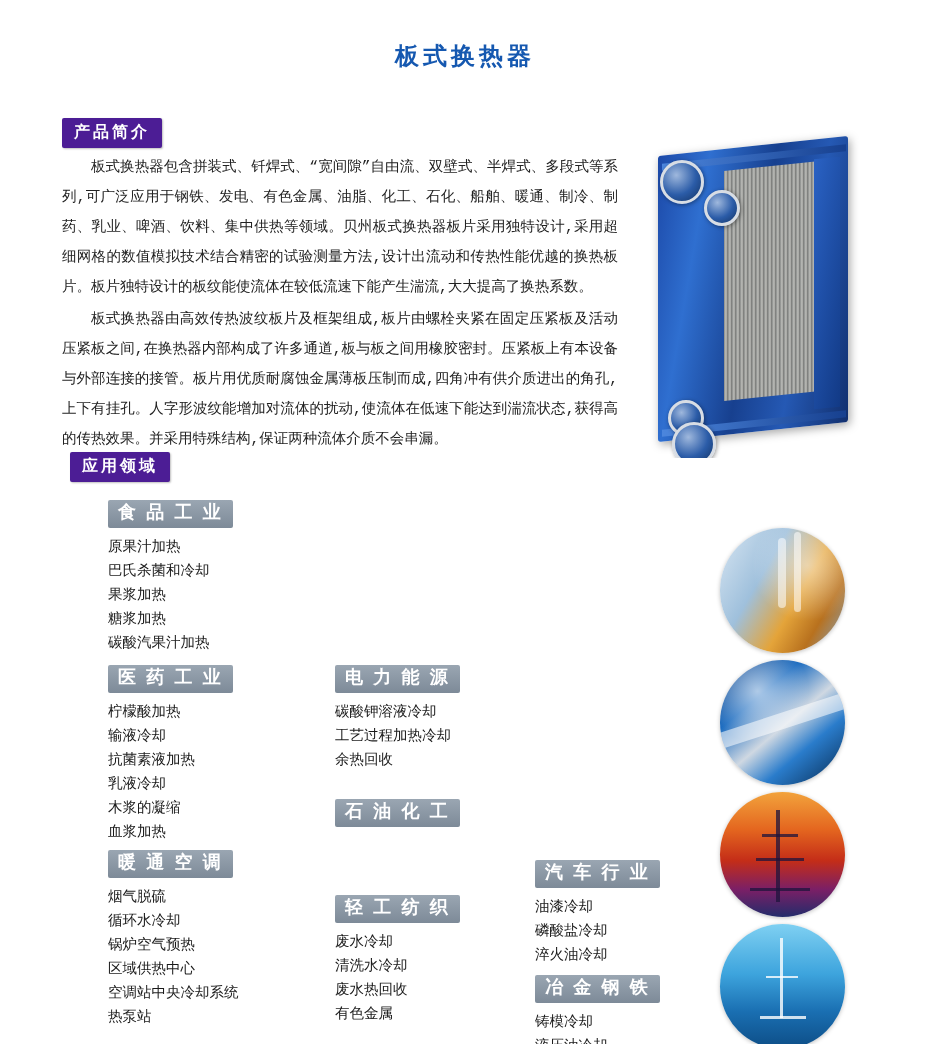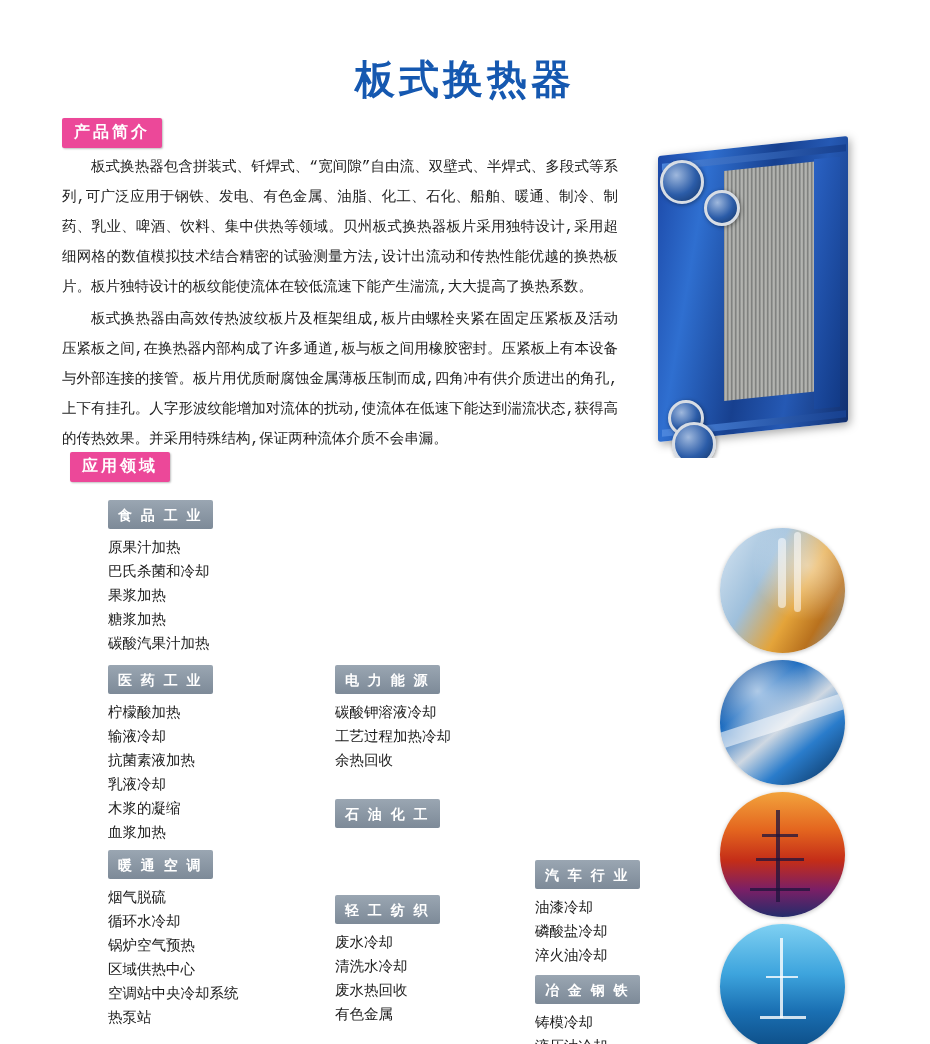--- a/index.html
+++ b/index.html
@@ -16,34 +16,34 @@
     overflow: hidden;
   }
   .page {
     position: relative;
     width: 930px;
     height: 1044px;
   }
   
   .main-title {
     position: absolute;
-    top: 52px;
+    top: 40px;
     left: 0;
     width: 930px;
     text-align: center;
-    font-size: 40px;
+    font-size: 24px;
     font-weight: bold;
     letter-spacing: 4px;
     color: #1558b0;
     font-family: "DejaVu Sans", "Liberation Sans", sans-serif;
   }
   
   .section-tag {
     display: inline-block;
-    background: #ec4899;
+    background: #4c1d95;
     color: #ffffff;
     font-size: 16px;
     font-weight: bold;
     letter-spacing: 3px;
     padding: 4px 12px 5px 12px;
     border-radius: 2px;
     font-family: "DejaVu Sans", "Liberation Sans", sans-serif;
     box-shadow: 1px 1px 2px rgba(0,0,0,.25);
   }
   #intro-tag { position: absolute; top: 118px; left: 62px; }
@@ -115,24 +115,24 @@
   
   .app-area { position: absolute; top: 490px; left: 0; width: 930px; height: 554px; }
   .cat {
     position: absolute;
   }
   .cat-title {
     display: inline-block;
     background: #8e9aa6;
     background: linear-gradient(180deg,#9aa6b2,#7d8a98);
     color: #ffffff;
-    font-size: 14px;
+    font-size: 18px;
     font-weight: bold;
     letter-spacing: 2px;
-    padding: 7px 10px 4px 10px;
+    padding: 0 10px 4px 10px;
     border-radius: 2px;
     font-family: "DejaVu Sans", "Liberation Sans", sans-serif;
   }
   .cat ul {
     margin: 6px 0 0 0;
     padding: 0;
     list-style: none;
   }
   .cat li {
     font-size: 14.5px;

